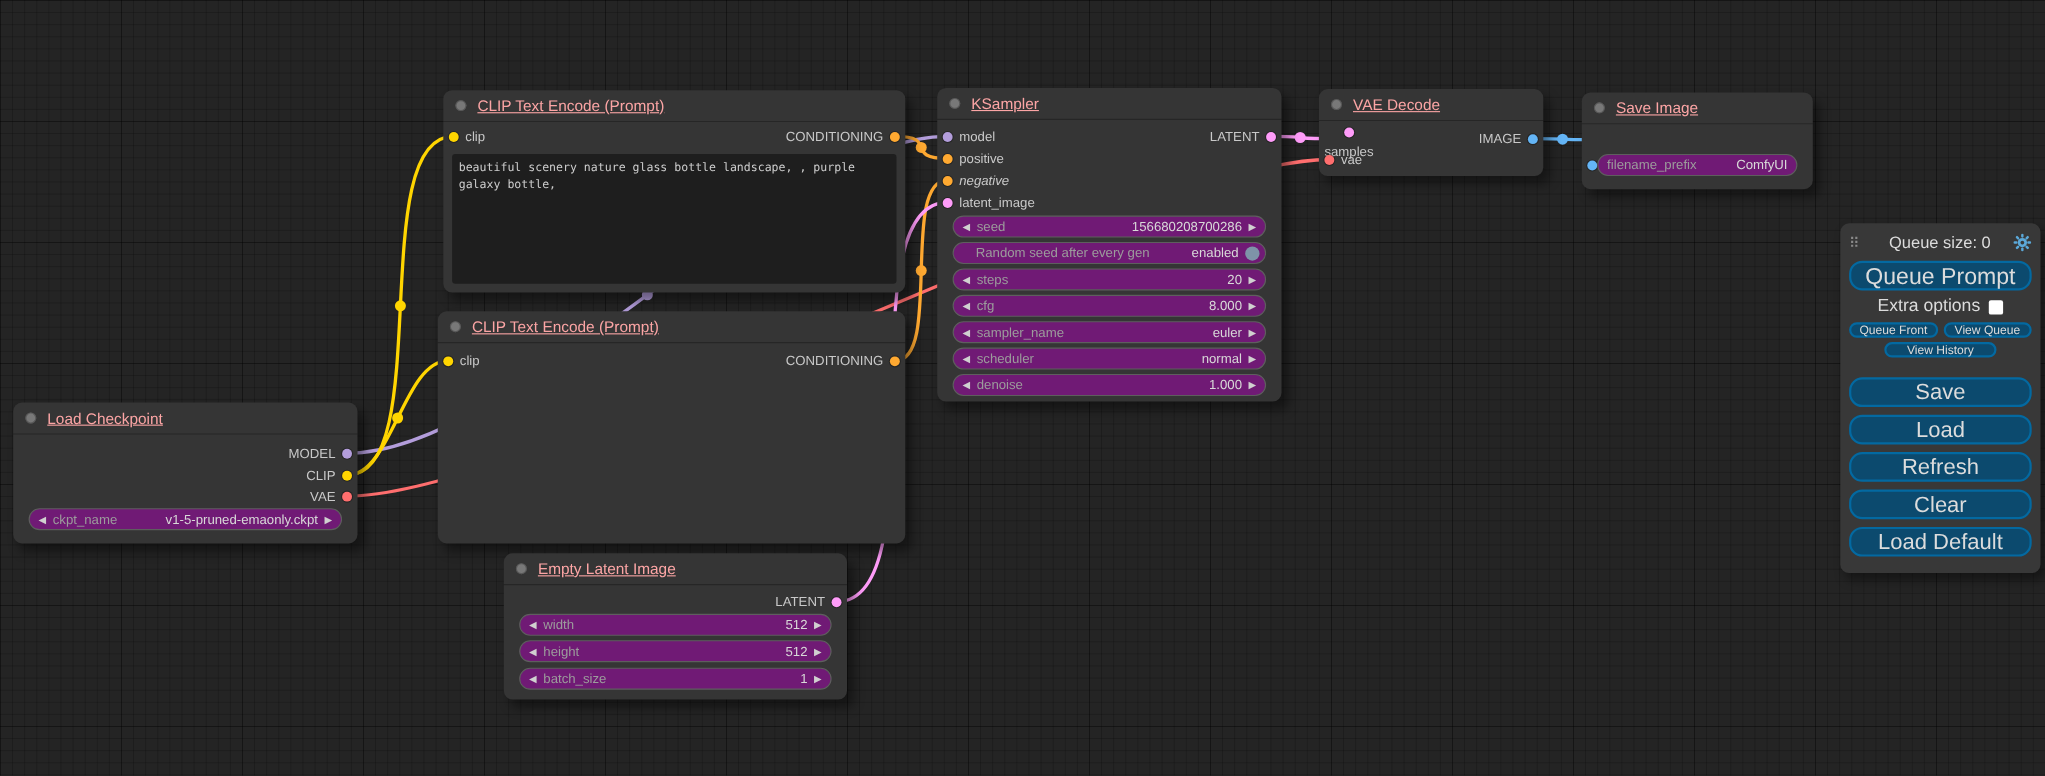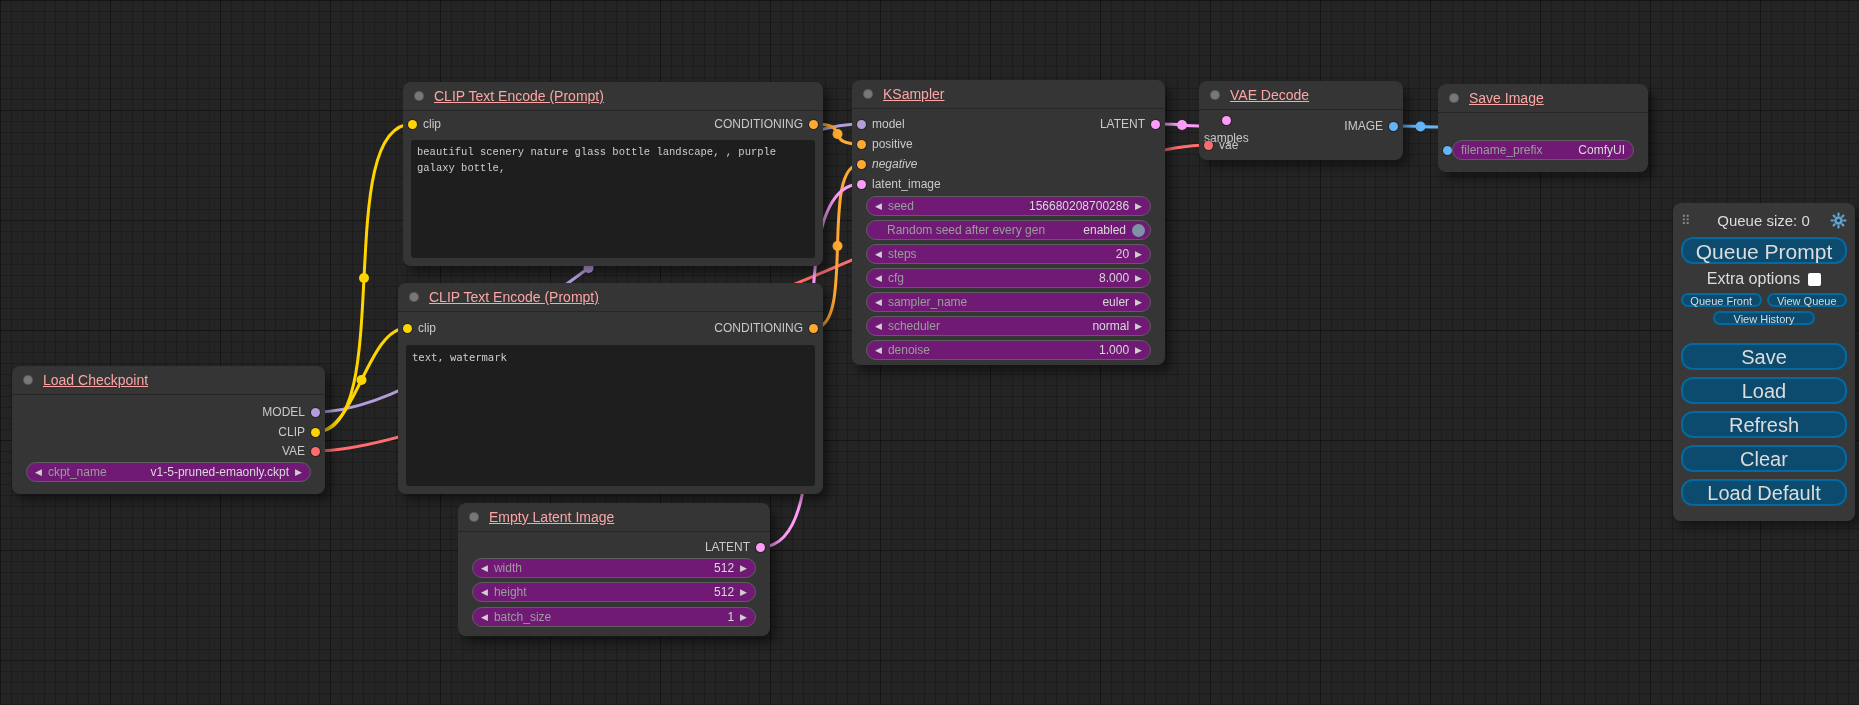--- a/index.html
+++ b/index.html
@@ -133,36 +133,35 @@
         <span class="node-title">CLIP Text Encode (Prompt)</span>
       </div>
       <div class="port in" style="top: 32px;">
         <span class="port-dot" style="background: rgb(255, 213, 0);"></span>
         <span class="port-label">clip</span>
       </div>
       <div class="port out" style="top: 32px;">
         <span class="port-dot" style="background: rgb(255, 169, 49);"></span>
         <span class="port-label">CONDITIONING</span>
       </div>
-      <div class="textbox" style="top: 58px; height: 118px; font-family: Liberation Mono, monospace;">beautiful scenery nature glass bottle landscape, , purple galaxy bottle,</div>
+      <div class="textbox" style="top: 58px; height: 118px;">beautiful scenery nature glass bottle landscape, , purple galaxy bottle,</div>
     </div>
     <div class="node" style="left: 398px; top: 283px; width: 425px; height: 211px;">
       <div class="node-header">
         <span class="title-dot"></span>
         <span class="node-title">CLIP Text Encode (Prompt)</span>
       </div>
       <div class="port in" style="top: 35px;">
         <span class="port-dot" style="background: rgb(255, 213, 0);"></span>
         <span class="port-label">clip</span>
       </div>
       <div class="port out" style="top: 35px;">
         <span class="port-dot" style="background: rgb(255, 169, 49);"></span>
         <span class="port-label">CONDITIONING</span>
       </div>
-      <div class="textbox" style="top: 62px; height: 141px;">text, watermark</div>
     </div>
     <div class="node" style="left: 458px; top: 503px; width: 312px; height: 133px;">
       <div class="node-header">
         <span class="title-dot"></span>
         <span class="node-title">Empty Latent Image</span>
       </div>
       <div class="port out" style="top: 34px;">
         <span class="port-dot" style="background: rgb(255, 156, 249);"></span>
         <span class="port-label">LATENT</span>
       </div>

